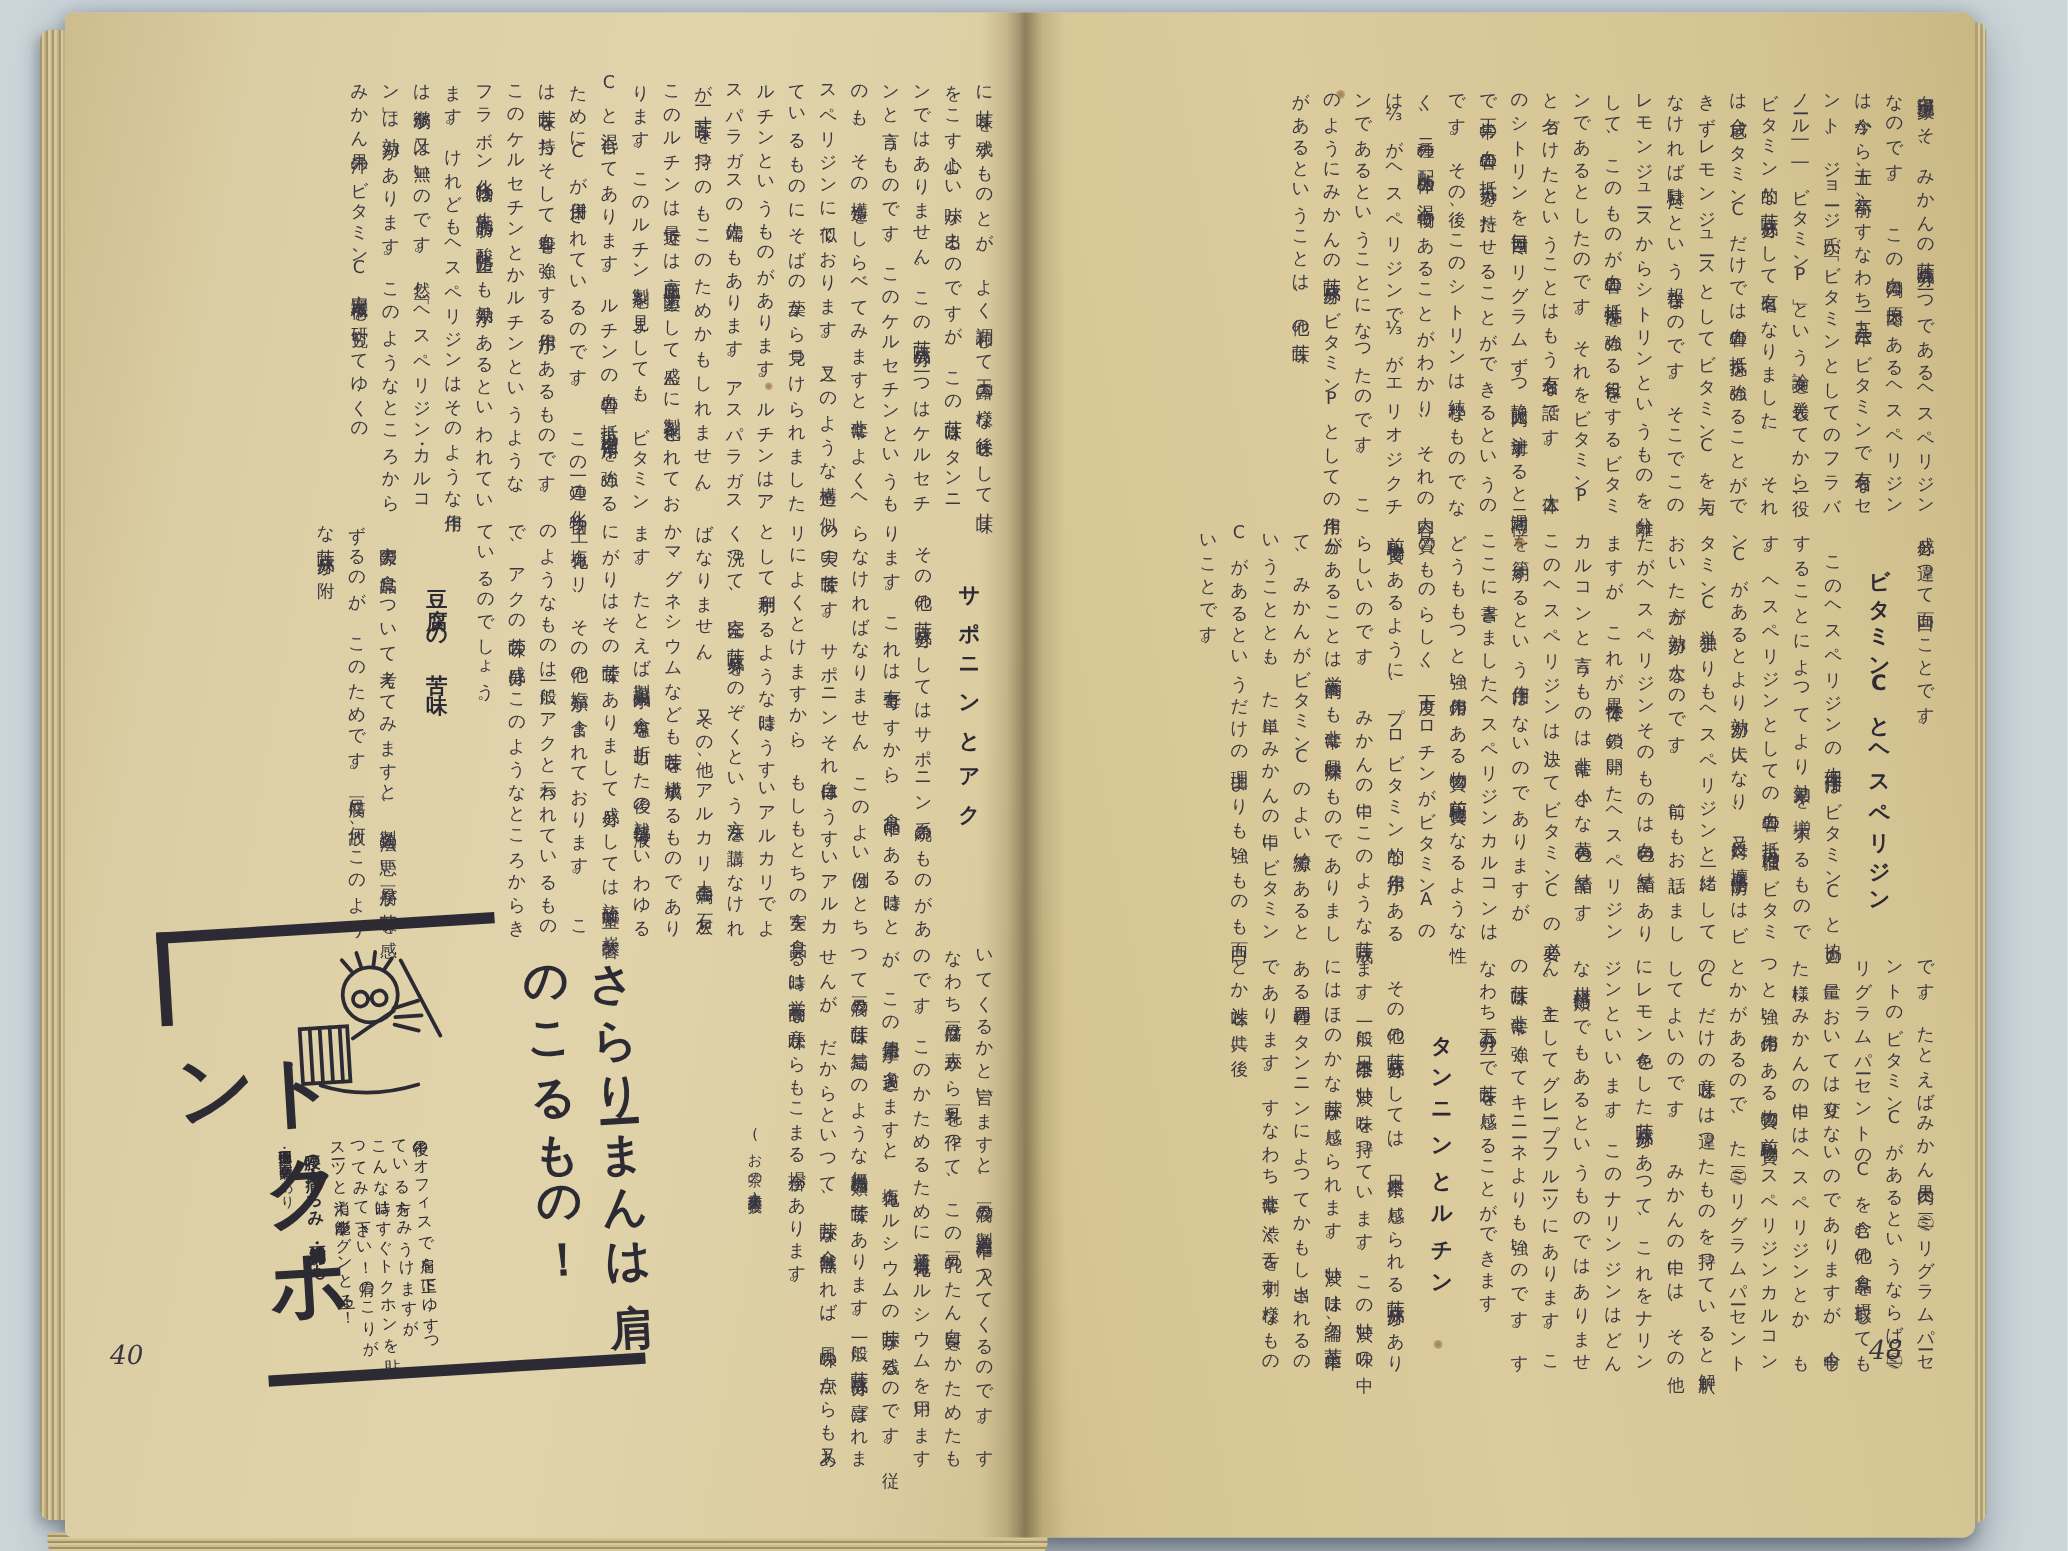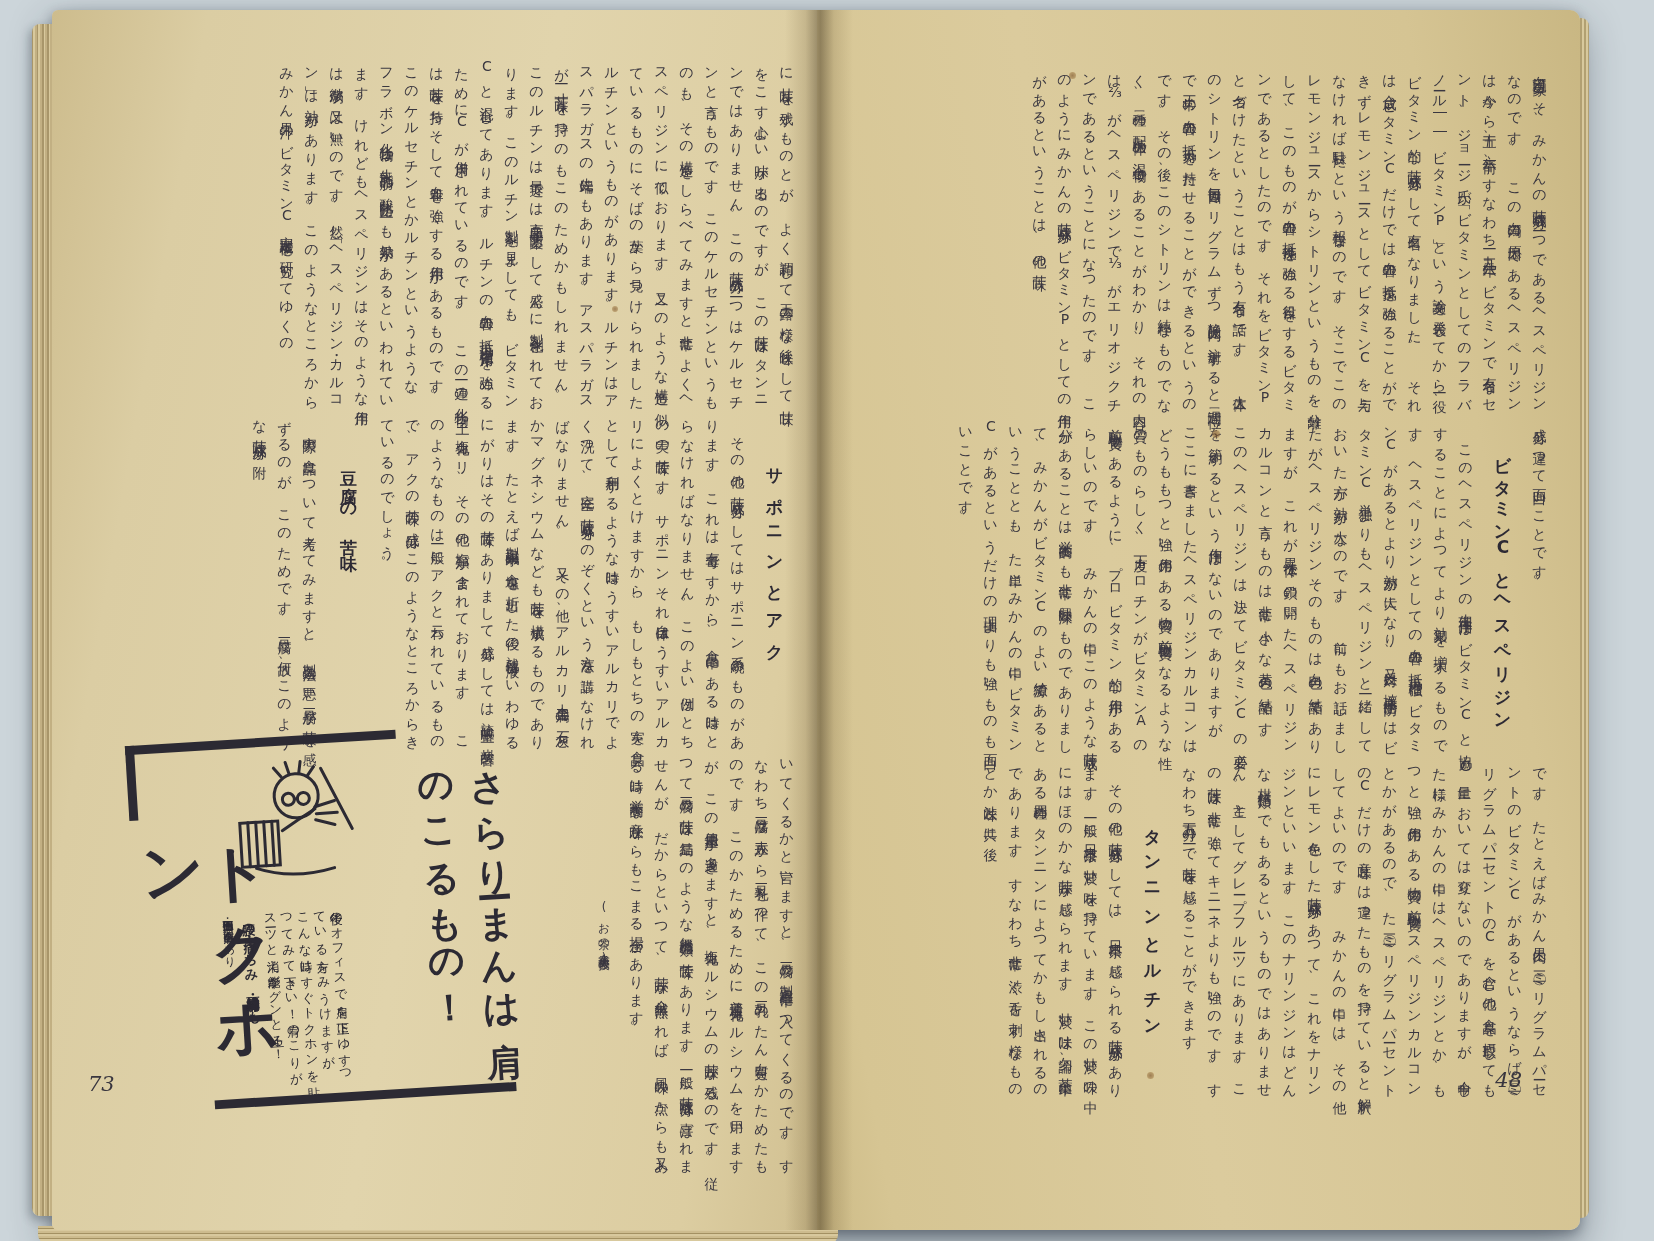--- a/index.html
+++ b/index.html
@@ -110,21 +110,21 @@
           </svg>
         </div>
         <div class="ad-small" data-name="ad-small-print">
           <span class="ad-copy" data-name="ad-body-copy">午後のオフィスで肩を上下にゆすつている方をみうけますが、こんな時はすぐトクホンを貼つてみて下さい！肩のこりがスーツと消え能率がグンと上る！</span>
           <span class="ad-uses" data-name="ad-indications">腰の痛・うちみ　神経痛・歯痛頭痛にも</span>
           <span class="ad-price" data-name="ad-price-line">廉価五〇円・徳用百円　全国有名薬店にあり</span>
         </div>
         <div class="ad-rule-bottom" data-name="ad-bottom-rule"></div>
       </div>
 
-      <div class="pageno pn-left" data-name="page-number-73">73</div>
+      <div class="pageno pn-left" data-name="page-number-73">40</div>
       <div class="stain" style="left:560px;top:296px;width:6px;height:6px;" data-name="stain-spot"></div>
     </div>
 
     <div class="page page-right" data-name="page-72">
       <div class="vband b1" data-name="text-band-right-top">
           <div class="seg seg-body" data-name="body-text-column">白濁現象こそ、みかんの苦味成分の一つであるヘスペリジンなのです。　この白濁の原因であるヘスペリジンは今から十五、六年前、すなわち一九三六年にビタミンで有名なセント、ジョージ氏が「ビタミンとしてのフラバノール――ビタミンP」という論文を発表してから一役、ビタミン的な苦味成分として有名になりました。　それは合成ビタミンCだけでは血管の抵抗を強めることができずレモンジュースとしてビタミンCを与えなければ駄目だという報告なのです。そこでこのレモンジュースからシトリンというものを分離して、このものが血管の抵抗性を強める役目をするビタミンであるとしたのです。それをビタミンPと名づけたということはもう有名な話です。　大体このシトリンを毎日四ミリグラムずつ静脈内に注射すると二週間位で正常の血管の抵抗力を持たせることができるというのです。その後、このシトリンは純粋なものでなく、二種の配糖体の混合物であることがわかり、それの内容は⅔がヘスペリジンで⅓がエリオジクチンであるということになつたのです。　このようにみかんの苦味成分がビタミンPとしての作用があるということは、他の苦味</div>
         </div>
       <div class="vband b2" data-name="text-band-right-middle">
           <div class="seg seg-body" data-name="body-text-column">成分と違つて面白いことです。</div>
           <div class="seg seg-h" data-name="heading-vitamin-c-hesperidin">ビタミンCとヘスペリジン</div>

